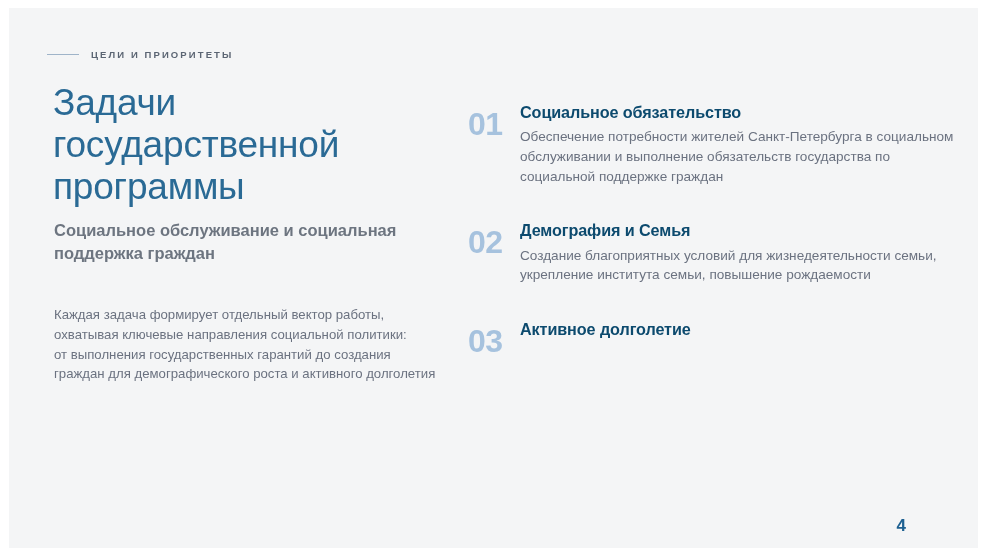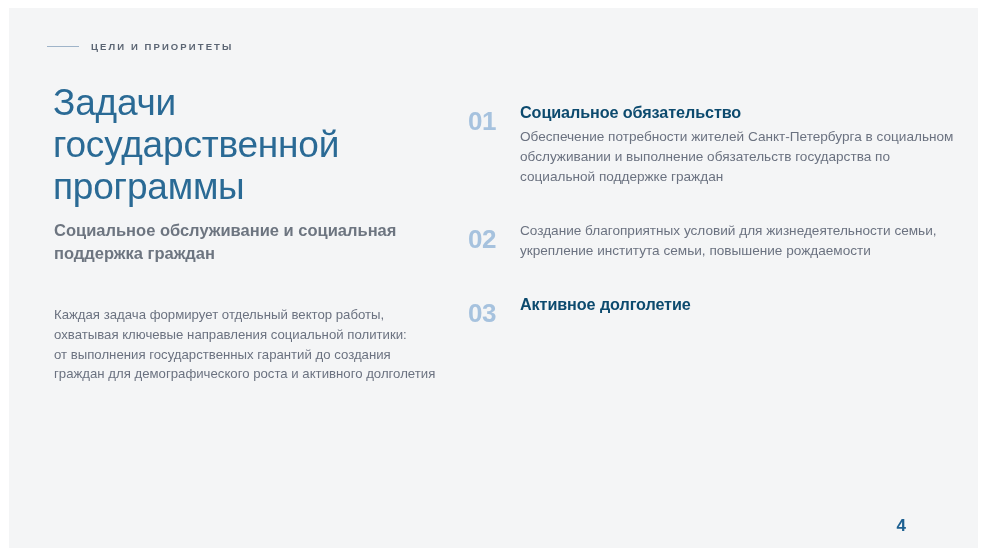--- a/index.html
+++ b/index.html
@@ -49,21 +49,21 @@
     left: 426px;
     top: 0;
     width: 1px;
     height: 540px;
     background: #e6e8ea;
   }
 
   .eyebrow {
     position: absolute;
     left: 38px;
-    top: 33px;
+    top: 41px;
     display: flex;
     align-items: center;
     gap: 12px;
     text-align: right;
   }
   .eyebrow-rule {
     display: block;
     width: 32px;
     height: 1px;
     background: #9fb4c9;
@@ -127,21 +127,21 @@
   }
   .goal-item {
     display: flex;
     align-items: flex-start;
     margin-bottom: 35px;
   }
   .goal-item:last-child { margin-bottom: 12px; }
 
   .goal-num {
     flex: 0 0 52px;
-    font-size: 26px;
+    font-size: 32px;
     font-weight: bold;
     color: #a6c2de;
     line-height: 1;
     padding-top: 5px;
     letter-spacing: -0.5px;
   }
   .goal-text {
     flex: 1 1 auto;
   }
   .goal-title {
@@ -199,20 +199,21 @@
           <div class="goal-num">01</div>
           <div class="goal-text">
             <div class="goal-title">Социальное обязательство</div>
             <div class="goal-desc">Обеспечение потребности жителей Санкт-Петербурга в социальном обслуживании и выполнение обязательств государства по социальной поддержке граждан</div>
           </div>
         </div>
 
         <div class="goal-item">
           <div class="goal-num">02</div>
           <div class="goal-text">
+            <div class="goal-title">Демография и Семья</div>
             <div class="goal-desc">Создание благоприятных условий для жизнедеятельности семьи, укрепление института семьи, повышение рождаемости</div>
           </div>
         </div>
 
         <div class="goal-item">
           <div class="goal-num">03</div>
           <div class="goal-text">
             <div class="goal-title">Активное долголетие</div>
           </div>
         </div>

